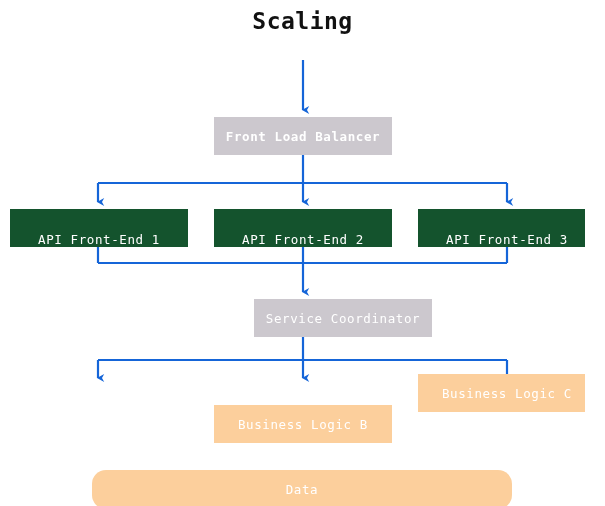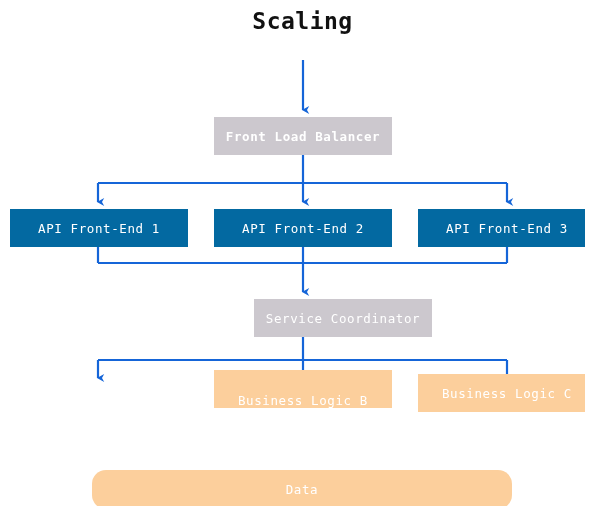--- a/index.html
+++ b/index.html
@@ -34,21 +34,21 @@
     align-items: center;
     justify-content: center;
     font-family: "DejaVu Sans Mono", "Liberation Mono", monospace;
     font-size: 12.5px;
     color: #ffffff;
     letter-spacing: 0.6px;
     white-space: nowrap;
     user-select: none;
   }
   .node.gray   { background: #ccc8ce; }
-  .node.cyan   { background: #0369a1; }
+  .node.cyan   { background: #14532d; align-items: flex-end; }
   .node.orange { background: #fccf9c; }
 
   svg#edges {
     position: absolute;
     left: 0;
     top: 0;
     width: 605px;
     height: 506px;
     pointer-events: none;
   }
@@ -103,21 +103,21 @@
 
   <div class="node cyan" style="left:418px; top:209px; width:178px; height:38px;">
     <span>API Front-End 3</span>
   </div>
 
   <div class="node gray" style="left:214px; top:299px; width:178px; height:38px;margin-left:40px;">
     <span>Service Coordinator</span>
   </div>
 
 
-  <div class="node orange" style="left:214px; top:370px; width:178px; height:38px;align-items:flex-end;">
+  <div class="node orange" style="left:214px; top:405px; width:178px; height:38px;">
     <span>Business Logic B</span>
   </div>
 
   <div class="node orange" style="left:418px; top:374px; width:178px; height:38px;">
     <span>Business Logic C</span>
   </div>
 
   <div class="node orange" style="left:92px; top:470px; width:420px; height:39px;border-radius:14px;">
     <span>Data</span>
   </div>

